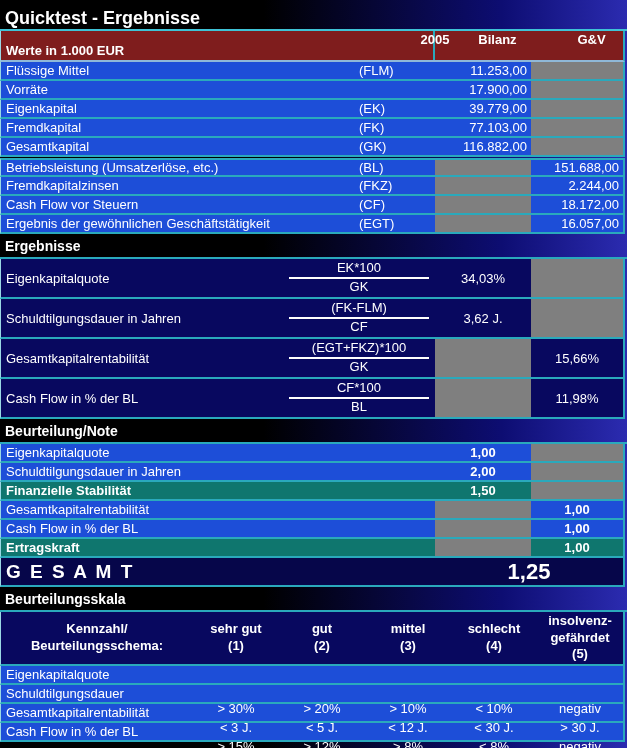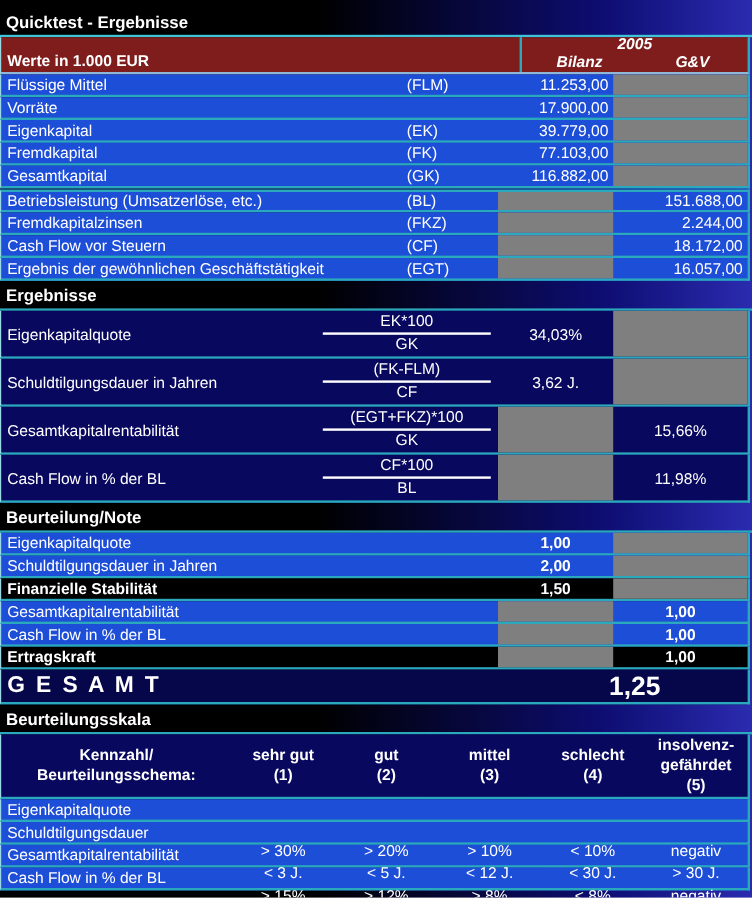--- a/index.html
+++ b/index.html
@@ -4,38 +4,38 @@
 <style>
   html,body{margin:0;padding:0;}
   body{
     width:627px;height:748px;overflow:hidden;
     background:linear-gradient(90deg,#000000 0%,#000000 42%,#0d0d72 80%,#2b2bb0 100%);
     font-family:"Liberation Sans",sans-serif;color:#ffffff;font-size:13px;
   }
   .bordered{box-sizing:border-box;width:625px;border-left:1px solid #9ad8e4;border-right:2px solid #2aa9bc;}
   .strip{height:7px;}
   .title-row{height:22px;display:flex;align-items:center;padding-left:5px;
-    font-weight:bold;font-size:14px;border-bottom:2px solid #3fc3d6;}
+    font-weight:bold;font-size:18px;border-bottom:2px solid #3fc3d6;}
   .sec{height:23px;display:flex;align-items:center;padding-left:5px;
     font-weight:bold;font-size:14px;border-bottom:2px solid #2aa9bc;}
   .head{height:31px;background:#7f1d1d;border-bottom:2px solid #8fb8d8;display:flex;align-items:stretch;}
   .head-left{flex:1;display:flex;align-items:flex-end;padding:0 0 2px 5px;font-weight:bold;}
-  .head-right{width:188px;border-left:2px solid #2aa9bc;display:flex;flex-direction:column;justify-content:flex-end;padding:1px 0;font-style:italic;}
+  .head-right{width:188px;border-left:2px solid #2aa9bc;display:flex;flex-direction:row;justify-content:center;padding:1px 0;}
   .year{text-align:center;font-weight:bold;}
   .cols{display:flex;font-weight:bold;}
   .col-b{width:96px;text-align:center;}
   .col-g{width:92px;text-align:center;}
   .r{height:19px;background:#1d4ed8;border-bottom:2px solid #2aa9bc;display:flex;align-items:stretch;}
   .r.dbl{border-top:2px solid #2aa9bc;margin-top:1px;}
-  .r.dark{background:#000000;}
+  .r.dark{background:#0f766e;}
   .lbl{flex:1;display:flex;align-items:center;padding-left:5px;white-space:nowrap;overflow:hidden;}
   .lbl.b{font-weight:bold;}
   .code{width:76px;display:flex;align-items:center;}
   .cell{width:96px;display:flex;align-items:center;justify-content:flex-end;padding-right:4px;box-sizing:border-box;}
-  .cell.guv{width:112px;}
+  .cell.guv{width:92px;}
   .cell.ctr{justify-content:center;padding-right:0;}
   .cell.gray{background:#7f7f7f;}
   .cell.bold{font-weight:bold;}
   .fr{height:40px;background:#08085f;border-bottom:2px solid #2aa9bc;display:flex;align-items:stretch;}
   .flbl{flex:1;display:flex;align-items:center;padding-left:5px;}
   .fcol{width:152px;display:flex;flex-direction:column;align-items:center;justify-content:center;line-height:1.15;}
   .fbar{width:140px;height:2px;background:#ffffff;margin:1px 0;}
   .total{height:29px;background:#06064a;border-bottom:2px solid #2aa9bc;display:flex;align-items:center;gap:12px;}
   .total-lbl{flex:1;padding-left:5px;font-weight:bold;font-size:19px;letter-spacing:2px;}
   .total-val{width:188px;text-align:center;font-weight:bold;font-size:22px;}

